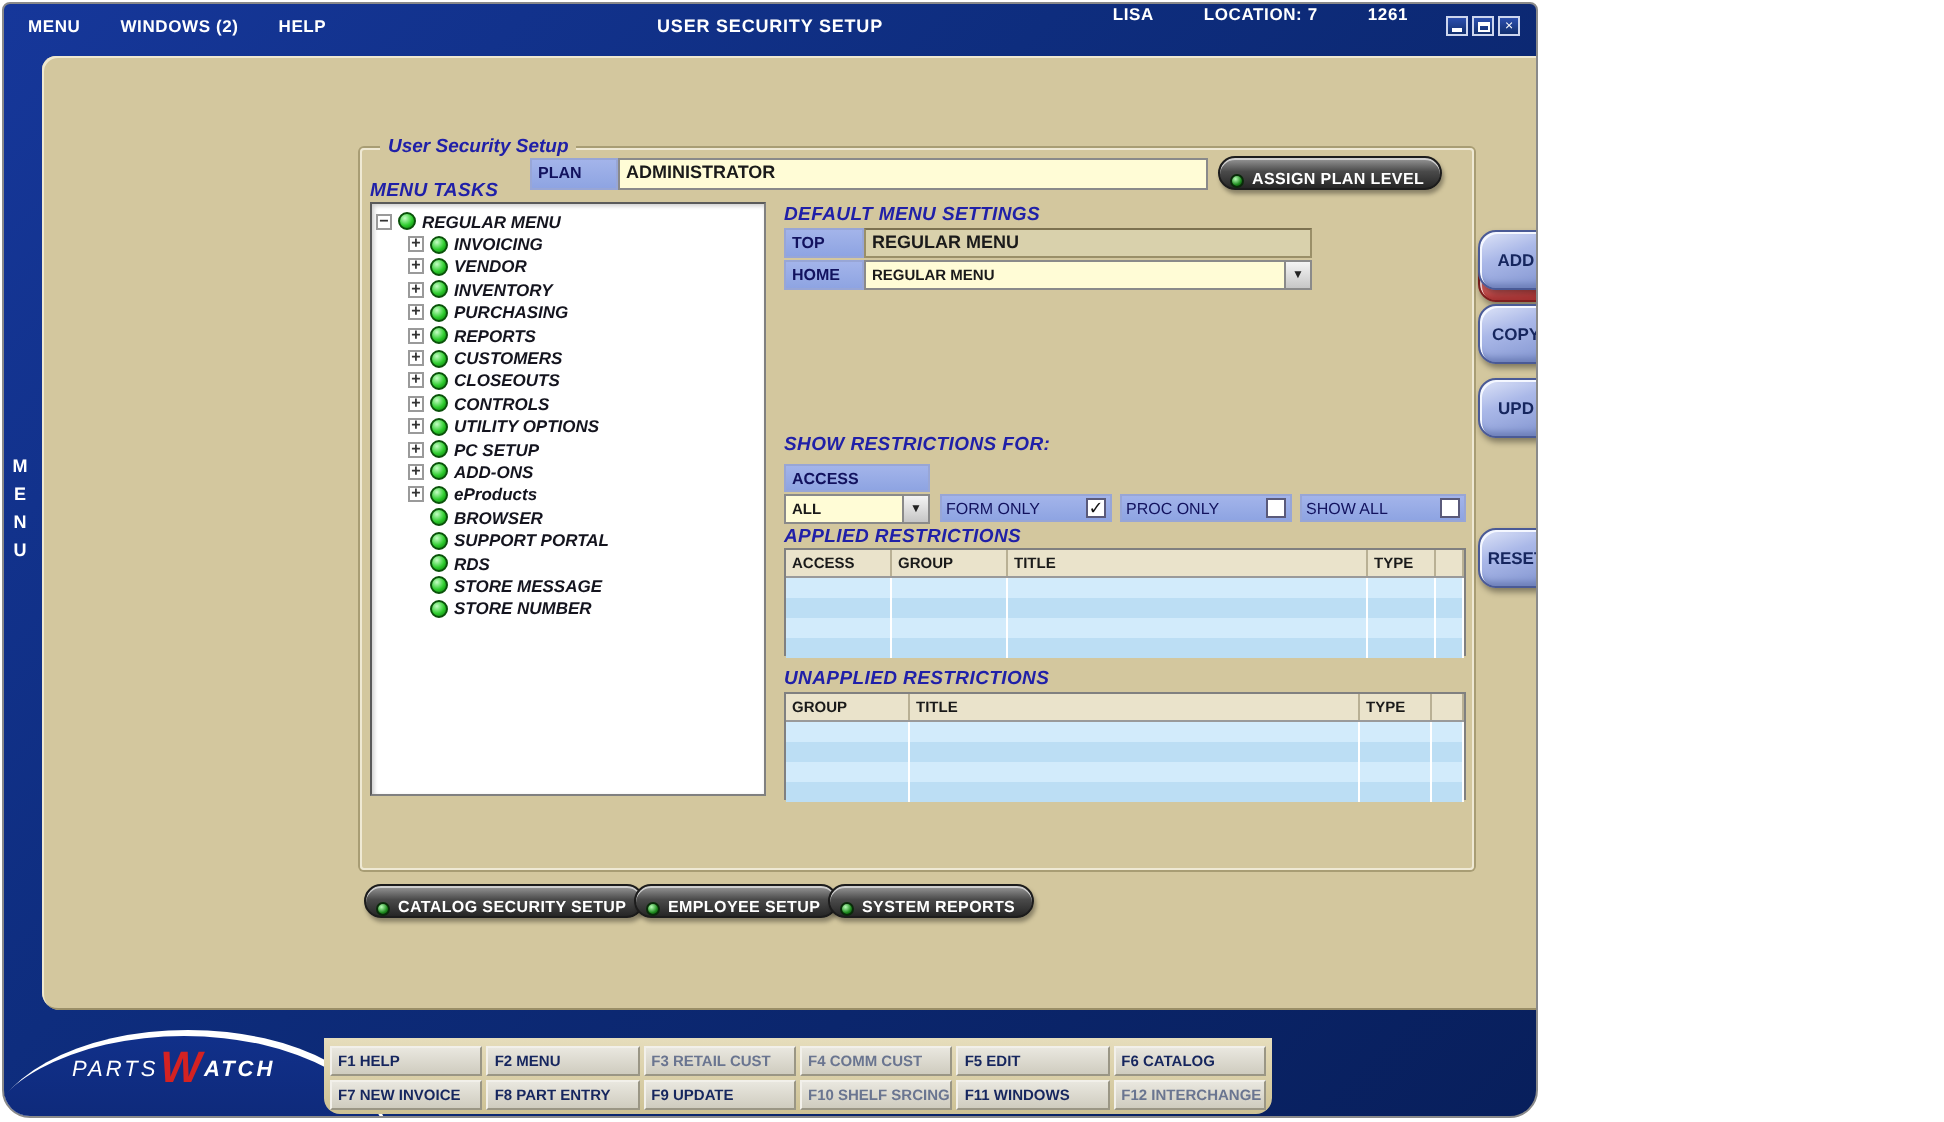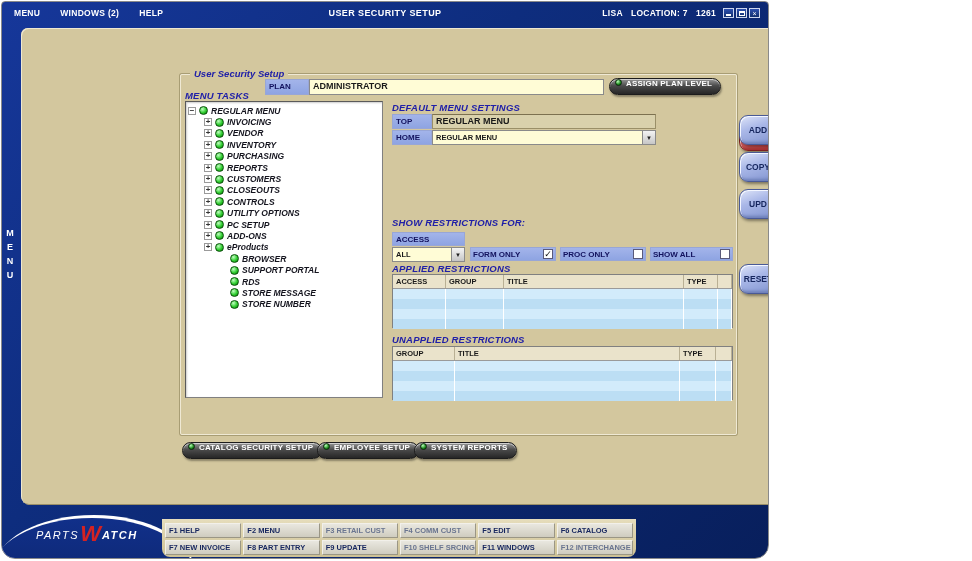--- a/index.html
+++ b/index.html
@@ -8,21 +8,21 @@
   .win { position:absolute; left:1px; top:1px; width:768px; height:558px;
          background:linear-gradient(135deg,#16379a 0%, #0e2d7e 40%, #081f5c 100%);
          border-radius:4px 4px 14px 14px; border:1px solid #8a8a8a; overflow:hidden; }
 
   
   .titlebar { position:absolute; left:0; top:0; width:100%; height:22px; color:#fff; }
   .tb-left { position:absolute; left:12px; top:0; height:22px; display:flex; gap:20px; align-items:center; }
   .tb-item { font-size:8.5px; font-weight:bold; letter-spacing:.3px; cursor:default; }
   .tb-title { position:absolute; left:0; right:0; top:0; height:22px; display:flex; align-items:center; justify-content:center;
               font-size:9px; font-weight:bold; letter-spacing:.4px; pointer-events:none; }
-  .tb-right { position:absolute; right:52px; top:0; height:22px; display:flex; gap:8px; align-items:center; }
+  .tb-right { position:absolute; right:64px; top:0; height:22px; display:flex; gap:25px; align-items:flex-start; }
   .winbtns { position:absolute; right:8px; top:6px; display:flex; gap:2px; }
   .wbtn { width:11px; height:10px; background:linear-gradient(#2c4fae,#12306f); border:1px solid #cdd6ee;
           display:flex; align-items:center; justify-content:center; color:#fff; font-size:7px; line-height:1; cursor:pointer; }
   .g-min { width:5px; height:2px; background:#fff; margin-top:4px; }
   .g-max { width:6px; height:5px; border:1px solid #fff; border-top-width:2px; }
 
   
   .tan { position:absolute; left:19px; top:26px; width:917px; height:477px; background:#d3c79e;
          border-radius:7px 7px 9px 9px;
          box-shadow:inset 1px 1px 0 #efe8d0, inset -1px -1px 0 #9a8f68; }
@@ -69,49 +69,49 @@
 
   .lbl-peri { background:linear-gradient(#a3b4ea,#8ea4e2); border:1px solid #98a6d6; color:#12125e;
               font-size:8px; font-weight:bold; padding:2px 3px; position:absolute; }
   .field-cream { position:absolute; background:#fffcd6; border:1px solid #8a8a8a; font-size:9px; font-weight:bold; color:#1a1a1a; padding:1px 3px; }
   .field-tan { position:absolute; background:#d9d1ac; border:1px solid #9a8f68; border-top-color:#7c7150;
                font-size:9px; font-weight:bold; color:#1a1a1a; padding:1px 3px; }
 
   
   .pill { position:absolute; height:17px; border-radius:9px; background:linear-gradient(#9a9a9a,#4a4a4a 45%,#262626);
           border:1px solid #1c1c1c; color:#fff; font-size:8px; font-weight:bold; letter-spacing:.2px;
-          display:flex; align-items:flex-start; gap:4px; padding:0 8px 0 5px; cursor:pointer;
+          display:flex; align-items:flex-end; gap:4px; padding:0 8px 0 5px; cursor:pointer;
           box-shadow:inset 0 1px 0 #cfcfcf, 1px 2px 2px rgba(0,0,0,.35); white-space:nowrap; }
   .dotg { width:7px; height:7px; border-radius:50%; background:radial-gradient(circle at 35% 30%, #b8ffb8, #1e8a1e 60%, #05460a 95%); border:1px solid #0a2a0a; flex:0 0 auto; }
 
   
   .tree { position:absolute; left:183px; top:99px; width:198px; height:297px; background:#fff;
           border:1px solid #808080; border-top-color:#5a5a5a; border-left-color:#5a5a5a; box-shadow:inset 1px 1px 2px #ccc; padding:3px 2px; overflow:hidden; }
   .trow { display:flex; align-items:center; height:11.4px; gap:3px; cursor:default; }
   .trow.child { padding-left:16px; }
-  .trow.noexp { padding-left:42px;text-align:center; }
+  .trow.noexp { padding-left:27px;text-align:center; }
   .tbox { width:8px; height:8px; border:1px solid #9a9a9a; background:#fff; color:#333; font-size:8px;
           line-height:6px; text-align:center; flex:0 0 auto; cursor:pointer; font-weight:bold; }
   .ball { width:9px; height:9px; border-radius:50%; flex:0 0 auto;
           background:radial-gradient(circle at 35% 30%, #c4ffc4, #2ecc2e 55%, #0a7a0a 95%); border:1px solid #0a520a; }
   .tlabel { font-size:8.5px; font-weight:bold; font-style:italic; color:#14141e; white-space:nowrap; }
 
   
   .legend { position:absolute; left:183px; top:408px; display:flex; align-items:center; gap:6px; }
   .lg-ball { width:9px; height:9px; border-radius:50%; border:1px solid #333; }
   .lg-txt { color:#2020a8; font-size:8.5px; font-weight:bold; font-style:italic; margin-right:6px; }
 
   
   .dd { position:absolute; display:flex; background:#fffcd6; border:1px solid #8a8a8a; }
   .dd .val { flex:1; font-size:7.5px; font-weight:bold; color:#1a1a1a; padding:2px 3px; white-space:nowrap; overflow:hidden; }
   .dd .btn { width:13px; background:linear-gradient(#f4f4f4,#c6c6c6); border-left:1px solid #8a8a8a;
              font-size:6px; color:#222; display:flex; align-items:center; justify-content:center; cursor:pointer; }
   .chkstrip { position:absolute; background:linear-gradient(#a3b4ea,#8ea4e2); border:1px solid #98a6d6;
               display:flex; align-items:center; justify-content:space-between; padding:0 2px; height:14px; }
-  .chkstrip .cl { color:#12125e; font-size:8px; font-weight:bold; }
+  .chkstrip .cl { color:#12125e; font-size:8px; font-weight:normal; }
   .chk { width:10px; height:10px; background:#fff; border:1px solid #5a5a7a; font-size:9px; line-height:9px;
          text-align:center; color:#111; cursor:pointer; }
 
   
   .gtable { position:absolute; background:#fff; border:1px solid #808080; }
   .thead, .trowline { display:grid; }
   .thead { background:#eae3cb; border-bottom:1px solid #9a9a9a; }
   .thead > div { font-size:7.5px; font-weight:bold; color:#1a1a1a; padding:2px 3px; border-right:1px solid #b9b094; white-space:nowrap; }
   .trowline { height:10px; }
   .trowline > div { border-right:1px solid #fff; }

